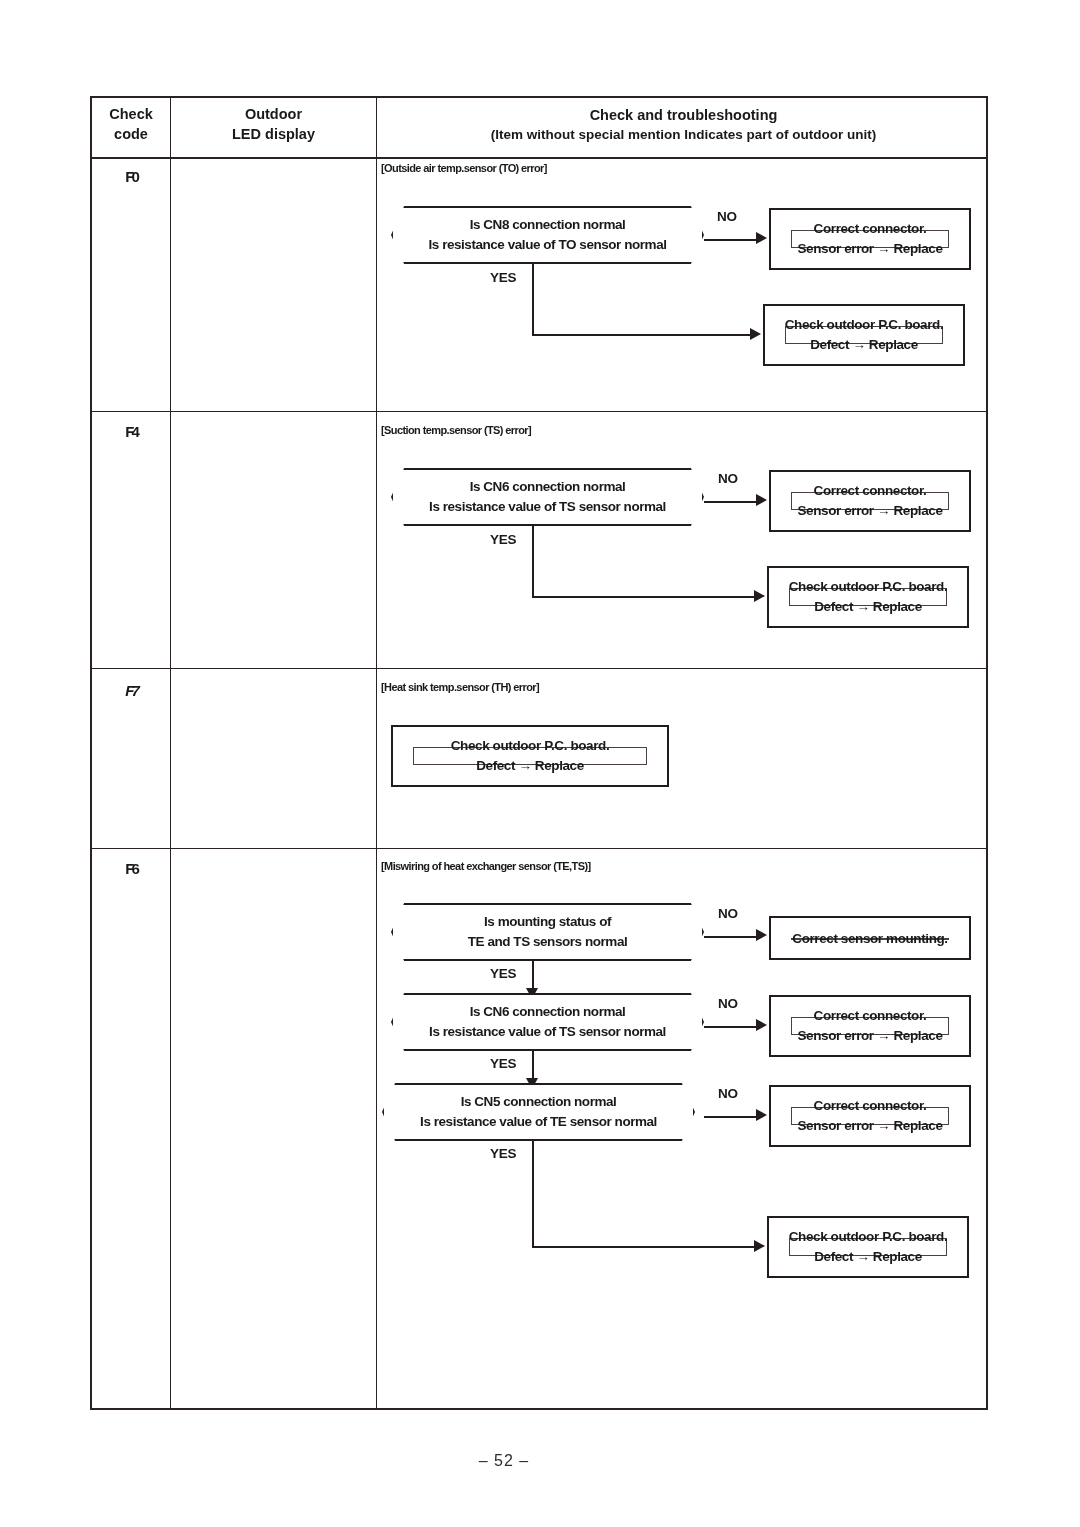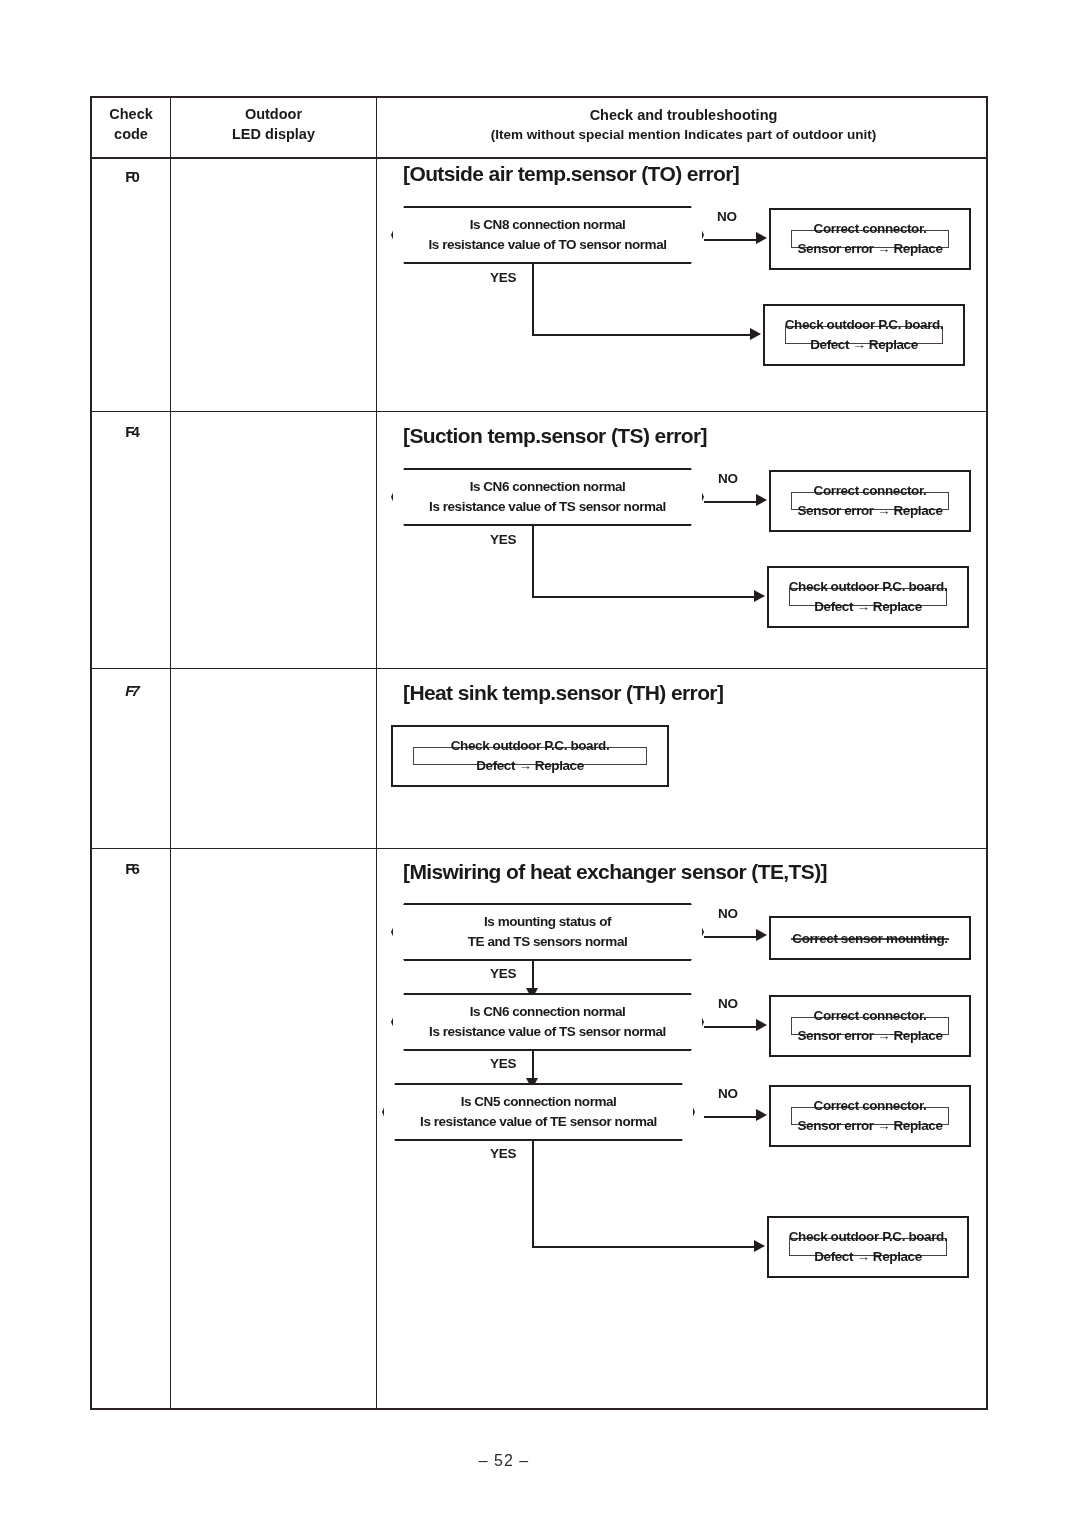--- a/index.html
+++ b/index.html
@@ -79,23 +79,23 @@
   }
 
   
   .section {
     position: absolute;
     left: 285px;
     width: 613px;
   }
   .sec-title {
     position: absolute;
-    left: 26px;
-    font-weight: bold;
-    font-size: 21px;
+    left: 4px;
+    font-weight: bold;
+    font-size: 11px;
     letter-spacing: -0.6px;
     white-space: nowrap;
   }
 
   
   .hexagon {
     position: absolute;
     box-sizing: border-box;
     background: #ffffff;
     border: 2.5px solid #231c1c;

